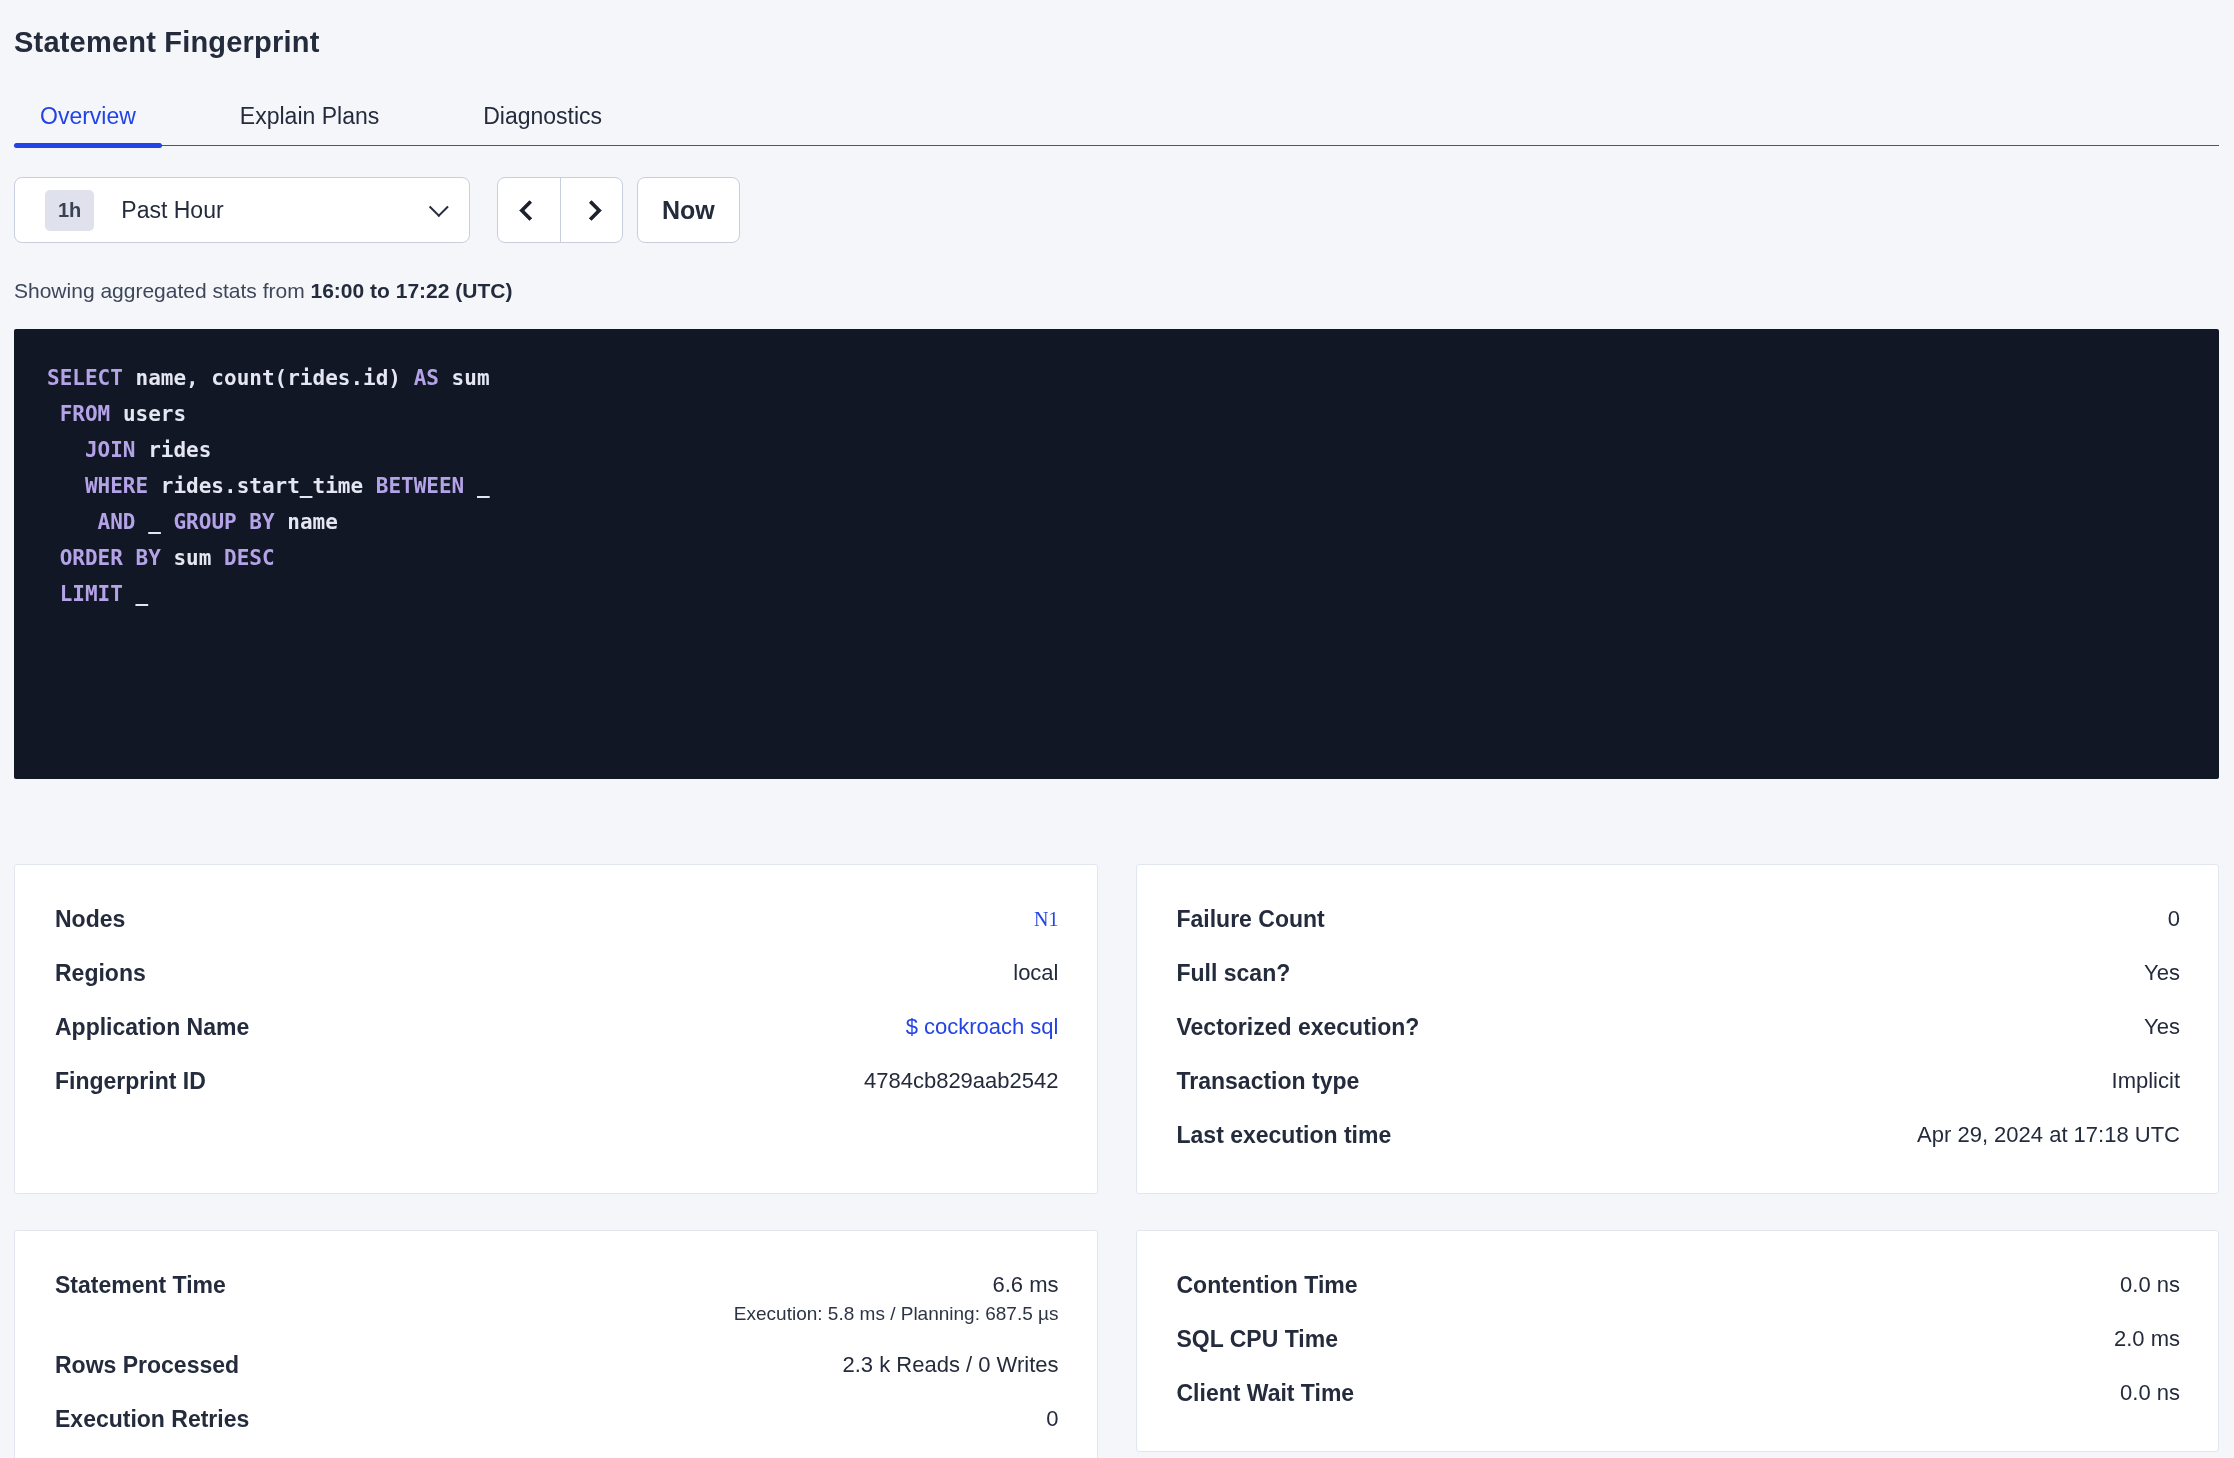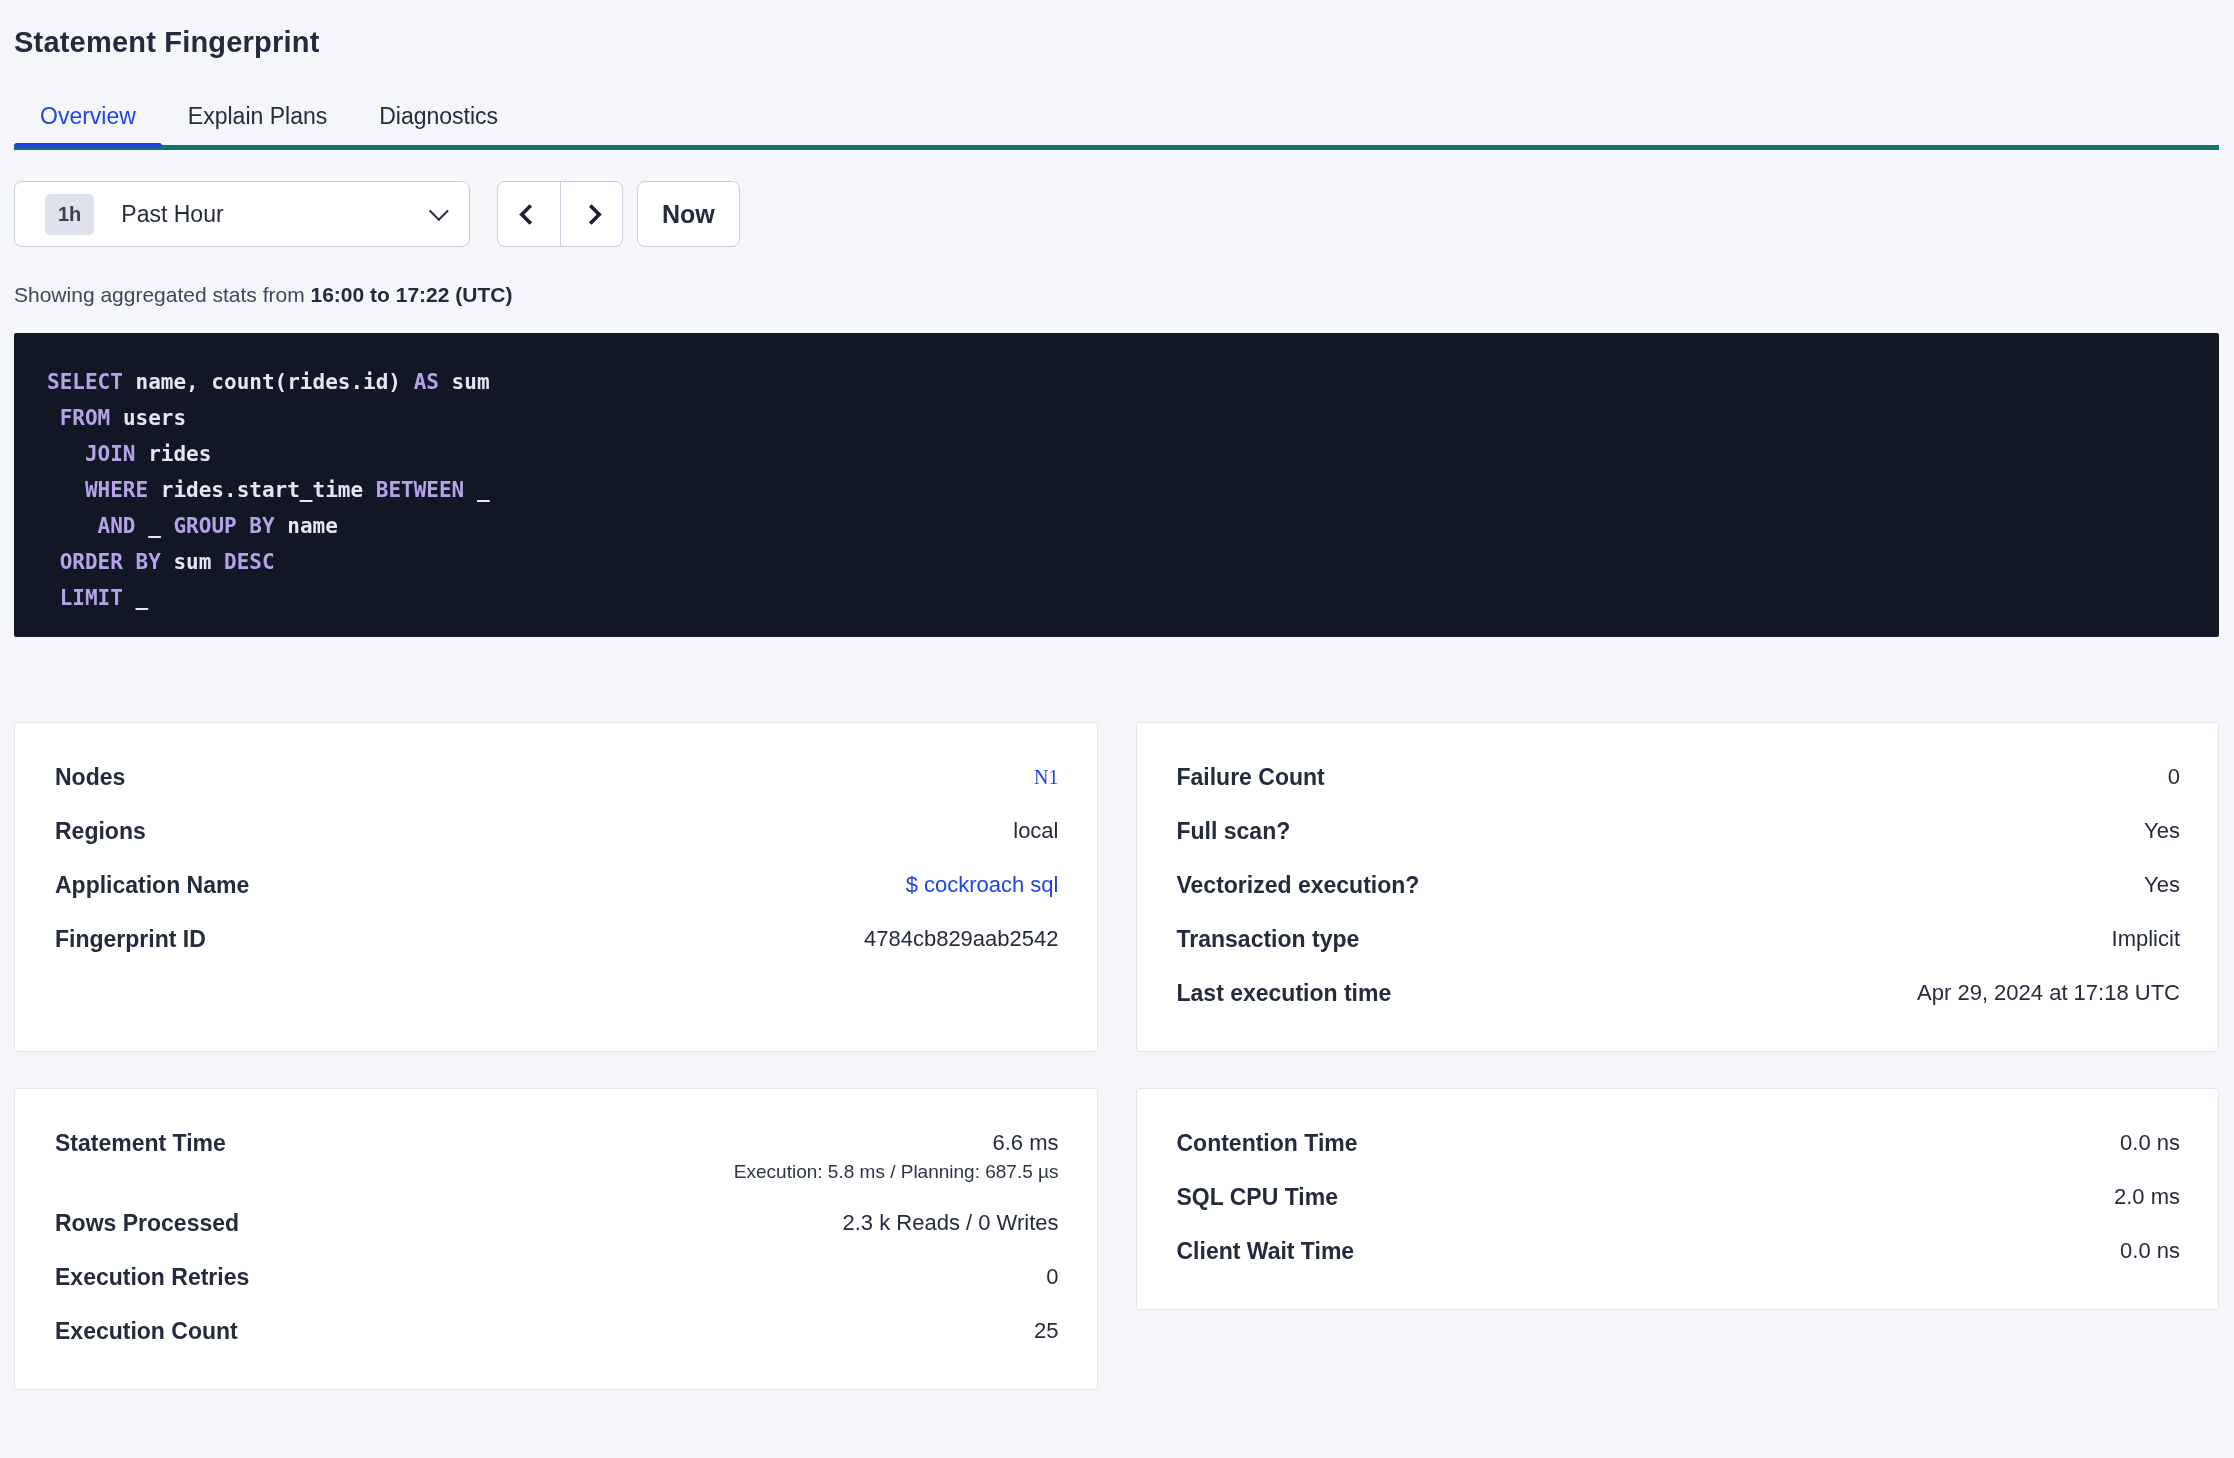--- a/index.html
+++ b/index.html
@@ -9,21 +9,21 @@
     background: #f4f6fa;
     font-family: "Liberation Sans", sans-serif;
     color: #242b3c;
   }
   .page { padding: 26px 15px 0 14px; }
 
   
   .page-title { margin: 0; font-size: 29px; font-weight: 700; color: #242b3c; letter-spacing: 0.2px; }
 
   
-  .tabbar { display: flex; margin-top: 44px; border-bottom: 5px solid #0f766e; }
+  .tabbar { display: flex; gap: 52px; margin-top: 44px; border-bottom: 1px solid #0f766e; }
   .tab { position: relative; padding: 0 26px 15px 26px; font-size: 23px; color: #242b3c; cursor: pointer; }
   .tab.active { color: #2243e5; }
   .tab.active::after {
     content: ""; position: absolute; left: 0; right: 0; bottom: -2.5px;
     height: 5px; background: #2243e5; border-radius: 2.5px;
   }
 
   
   .controls { display: flex; align-items: center; margin-top: 31px; }
   .dropdown {
@@ -51,21 +51,21 @@
     display: flex; align-items: center; justify-content: center;
     font-weight: 700; font-size: 25px; color: #242b3c; cursor: pointer;
   }
 
   
   .stats-line { margin-top: 36px; font-size: 21px; color: #3e4759; }
   .stats-line .bold { font-weight: 700; color: #242b3c; }
 
   
   .sql-box {
-    margin-top: 26px; height: 304px; background: #121726; border-radius: 2px;
+    margin-top: 26px; height: 450px; background: #121726; border-radius: 2px;
     padding: 31px 30px 30px 33px;
     font-family: "DejaVu Sans Mono", monospace; font-size: 21px; font-weight: 700;
     line-height: 36px; color: #e4e7f1;
   }
   .sql-line { white-space: pre; }
   .sql-line .kw { color: #b5a3e8; }
 
   
   .cards-row { display: flex; gap: 38px; margin-top: 85px; align-items: stretch; }
   .cards-row.second { margin-top: 36px; align-items: flex-start; }

